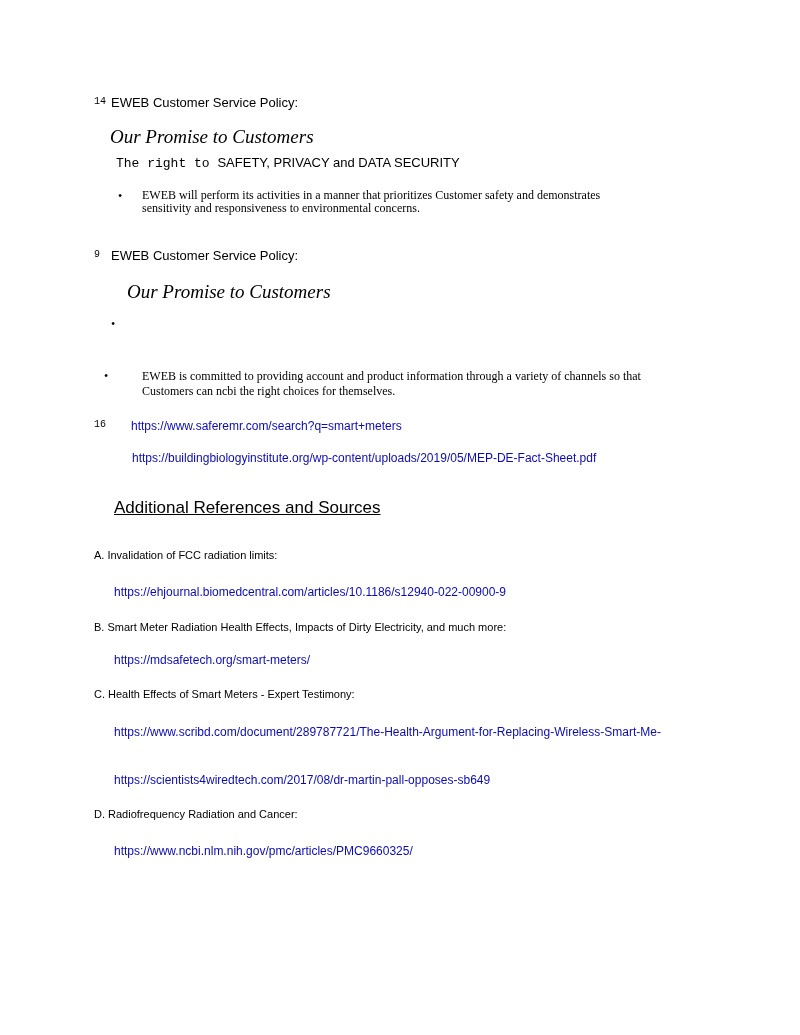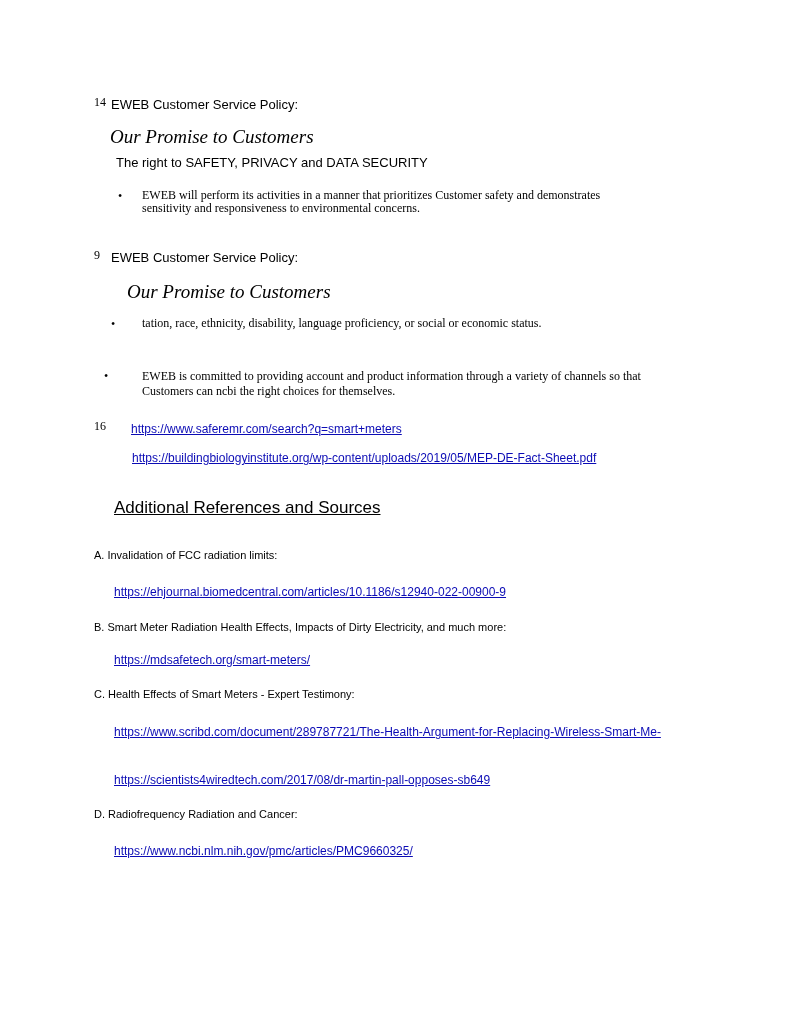--- a/index.html
+++ b/index.html
@@ -1,26 +1,26 @@
 <!DOCTYPE html>
 <html><head>
   <meta charset="utf-8">
   <style>
     html, body { margin: 0; padding: 0; background: #ffffff; }
     body { width: 800px; height: 1035px; position: relative; overflow: hidden; color: #000; }
     .abs { position: absolute; white-space: nowrap; }
     .sans { font-family: "Liberation Sans", sans-serif; }
-    .serif { font-family: Liberation Sans, sans-serif; margin-top: 47px; }
-    .fn-num { font-family: Liberation Serif, serif; font-size: 12px; display: inline-block; width: 17px; vertical-align: 3px; }
+    .serif { font-family: Liberation Mono, monospace; margin-top: 47px; }
+    .fn-num { font-family: Liberation Mono, monospace; font-size: 10px; display: inline-block; width: 17px; vertical-align: 3px; }
     .fn-head { font-size: 13px; }
     .promise { font-family: "Liberation Serif", serif; font-style: italic; font-size: 19px; }
     .right-line { font-size: 13px; }
     .bullet { font-family: Liberation Serif, serif; font-size: 12px; line-height: 13px; }
     .bullet-dot { position: absolute; font-family: "Liberation Serif", serif; font-size: 12px; }
-    .link { color: #1a0dab; color: #0b0bb5; text-decoration: underline; font-family: "Liberation Sans", sans-serif; font-size: 12px; padding-left: 20px; }
+    .link { color: #1a0dab; color: #0b0bb5; font-family: "Liberation Sans", sans-serif; font-size: 12px; padding-left: 20px; }
     .section-title { font-family: "Liberation Sans", sans-serif; font-size: 17px; text-decoration: underline; }
     .ref-head { font-family: "Liberation Sans", sans-serif; font-size: 11px; }
   </style>
 </head>
 <body>
 
 <div class="abs sans fn-head" style="left:94px; top:95px;">
   <span class="fn-num">14</span><span>EWEB Customer Service Policy:</span>
 </div>
 <div class="abs promise" style="left:110px; top:126px;">Our Promise to Customers</div>
@@ -32,21 +32,20 @@
   <div>EWEB will perform its activities in a manner that prioritizes Customer safety and demonstrates</div>
   <div>sensitivity and responsiveness to environmental concerns.</div>
 </div>
 
 <div class="abs sans fn-head" style="left:94px; top:248px;">
   <span class="fn-num">9</span><span>EWEB Customer Service Policy:</span>
 </div>
 <div class="abs promise" style="left:127px; top:281px;">Our Promise to Customers</div>
 <span class="bullet-dot" style="left:111px; top:317px;">•</span>
 <div class="abs bullet" style="left:142px; top:317px;">
-  <div>tation, race, ethnicity, disability, language proficiency, or social or economic status.</div>
 </div>
 <span class="bullet-dot" style="left:104px; top:369px;">•</span>
 <div class="abs bullet" style="left:142px; top:369px; line-height:15px;">
   <div>EWEB is committed to providing account and product information through a variety of channels so that</div>
   <div>Customers can ncbi the right choices for themselves.</div>
 </div>
 
 <div class="abs sans" style="left:94px; top:419px; font-size:12px;">
   <span class="fn-num">16</span><a class="link">https://www.saferemr.com/search?q=smart+meters</a>
 </div>

